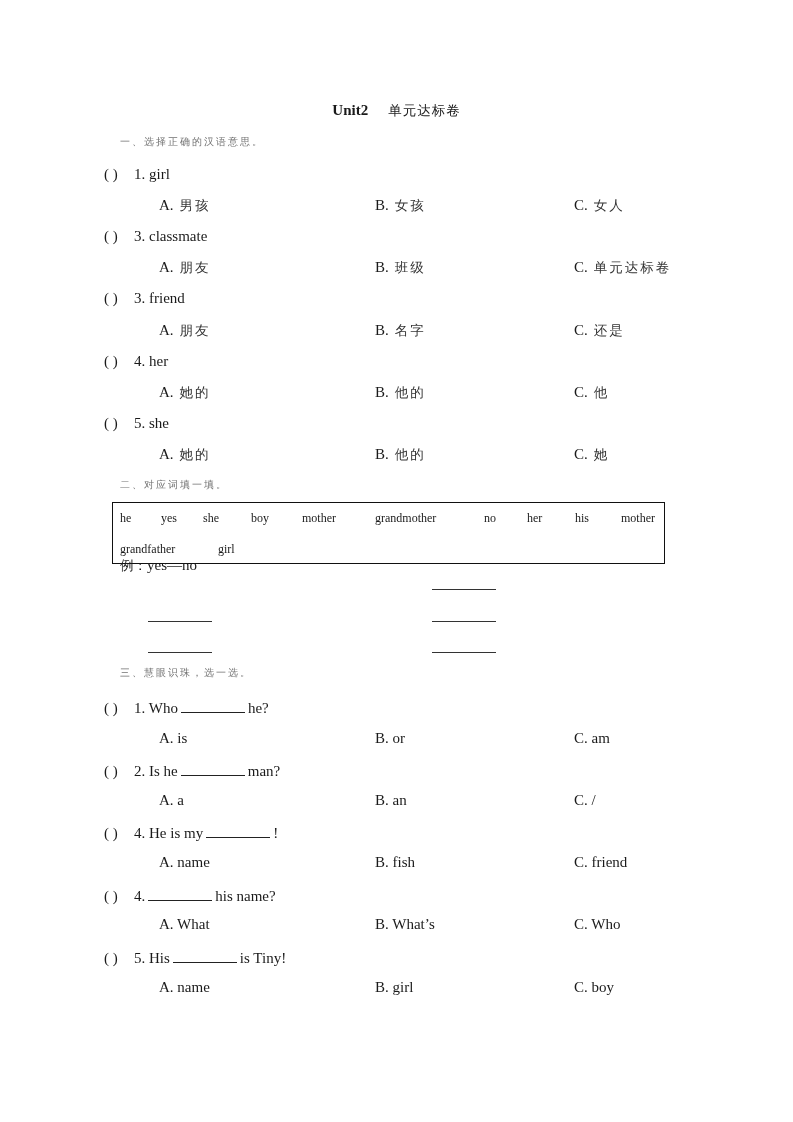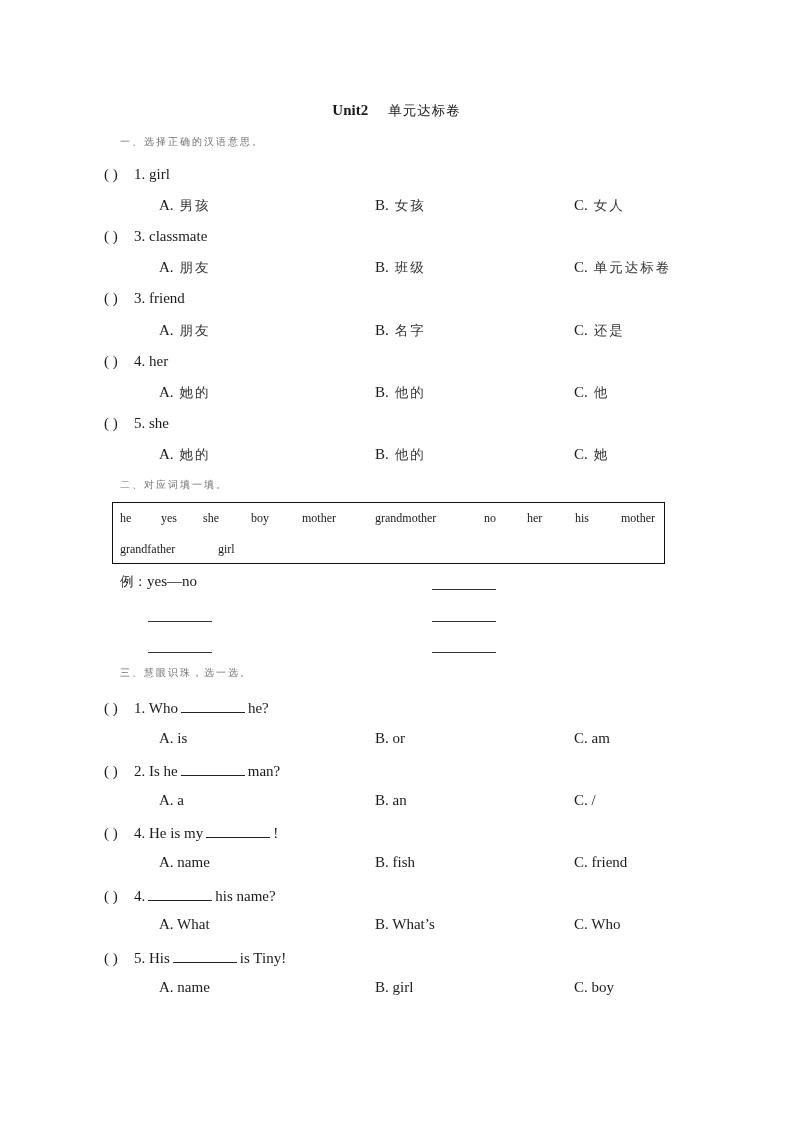--- a/index.html
+++ b/index.html
@@ -20,21 +20,21 @@
   .colA { left: 159px; }
   .colB { left: 375px; }
   .colC { left: 574px; }
   .blank { display: inline-block; width: 64px; border-bottom: 1px solid #222; height: 14px; margin: 0 3px; vertical-align: baseline; }
   .wordbox {
     position: absolute; left: 112px; top: 502px; width: 553px; height: 62px;
     border: 1px solid #111; box-sizing: border-box;
   }
   .word { position: absolute; font-size: 12px; }
   .line { position: absolute; width: 64px; border-top: 1px solid #333; }
-  .example { left: 120px; top: 573px; font-size: 15px; }
+  .example { left: 120px; top: 557px; font-size: 15px; }
   .example .zh { font-family: "DejaVu Sans", sans-serif; font-size: 13.5px; }
 </style>
 </head>
 <body>
 
 <div class="abs title">
   <span class="en">Unit2</span><span class="zh">单元达标卷</span>
 </div>
 
 <div class="abs section" style="top:135px">一、选择正确的汉语意思。</div>

